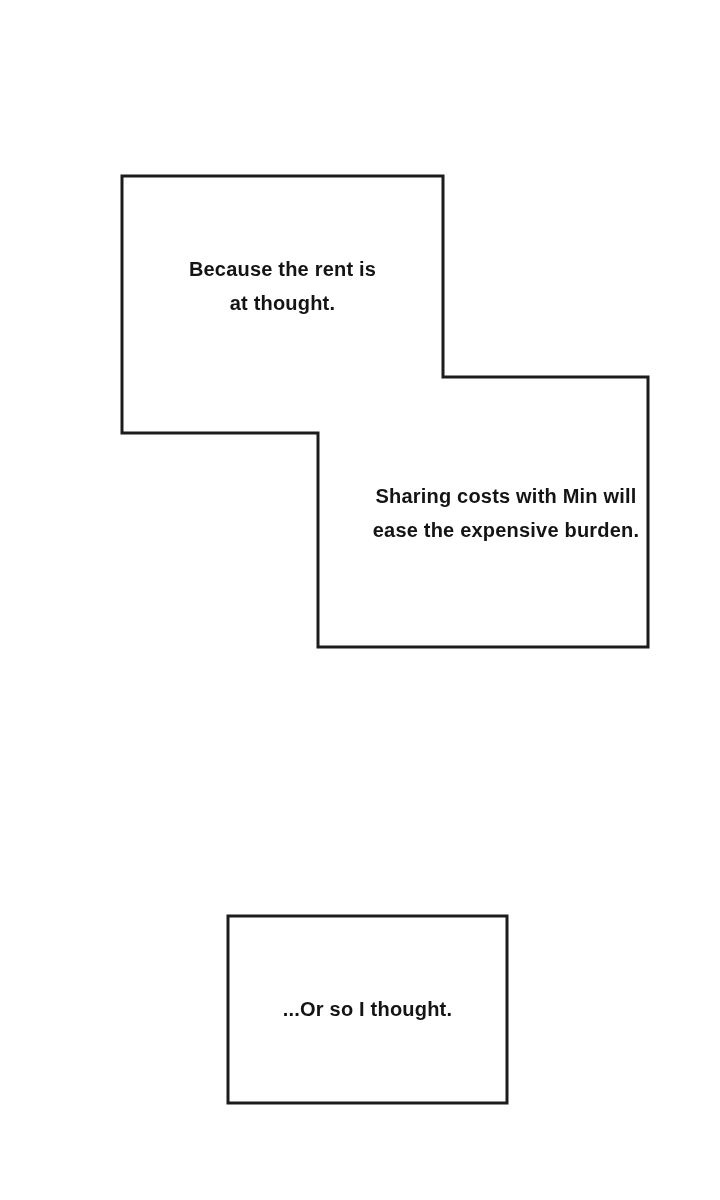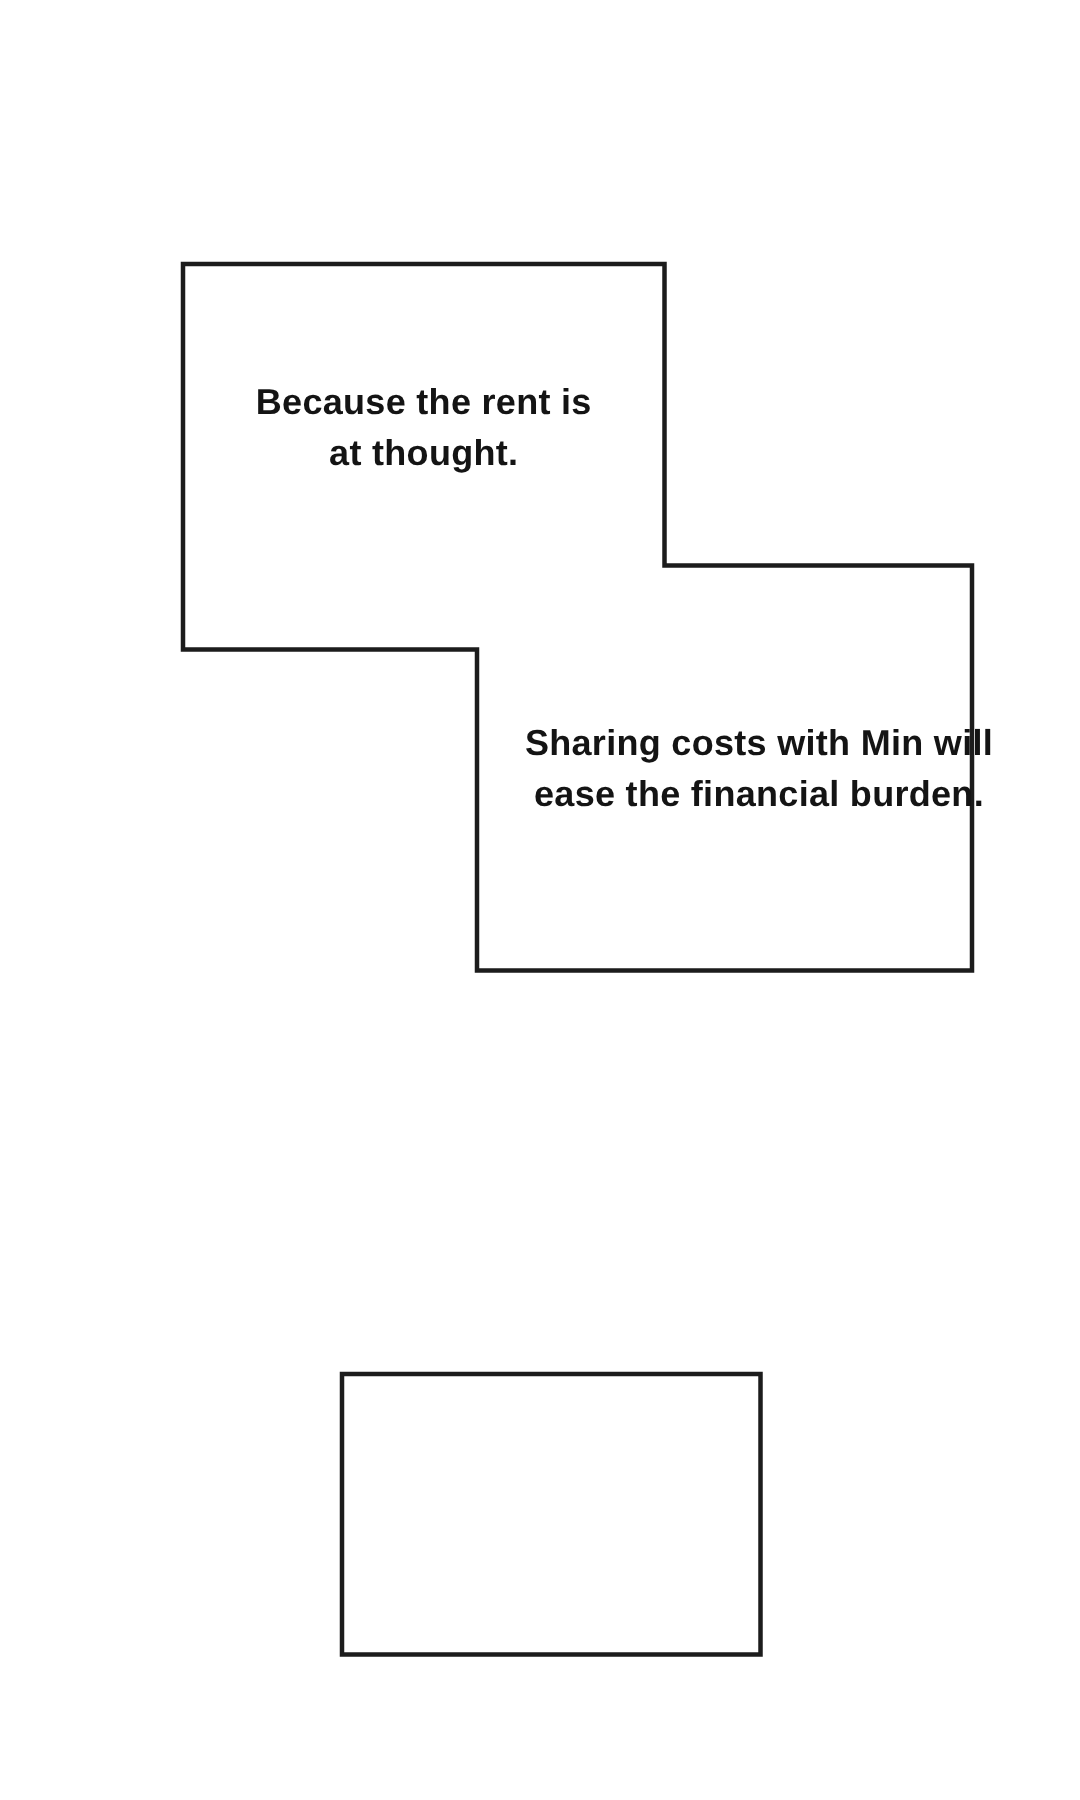--- a/index.html
+++ b/index.html
@@ -31,21 +31,21 @@
   .shapes polygon,
   .shapes rect {
     fill: var(--background);
     stroke: var(--line);
     stroke-width: 3;
     stroke-linejoin: miter;
   }
   .thought-text {
     position: absolute;
     color: var(--text);
-    font-size: 24px;
+    font-size: 20px;
     line-height: 34px;
     font-weight: 600;
     text-align: center;
     letter-spacing: 0.2px;
   }
   .thought-text .line {
     display: block;
     white-space: nowrap;
   }
   .text-1 { left: 122px; top: 252px; width: 321px; }
@@ -62,17 +62,20 @@
     <rect x="228" y="916" width="279" height="187"></rect>
   </svg>
 
   <div class="thought-text text-1">
     <span class="line">Because the rent is</span>
     <span class="line">at thought.</span>
   </div>
 
   <div class="thought-text text-2">
     <span class="line">Sharing costs with Min will</span>
-    <span class="line">ease the financial burden.</span>
+    <span class="line">ease the expensive burden.</span>
   </div>
 
+  <div class="thought-text text-3">
+    <span class="line">...Or so I thought.</span>
+  </div>
 
 </div>
 
 </body></html>

